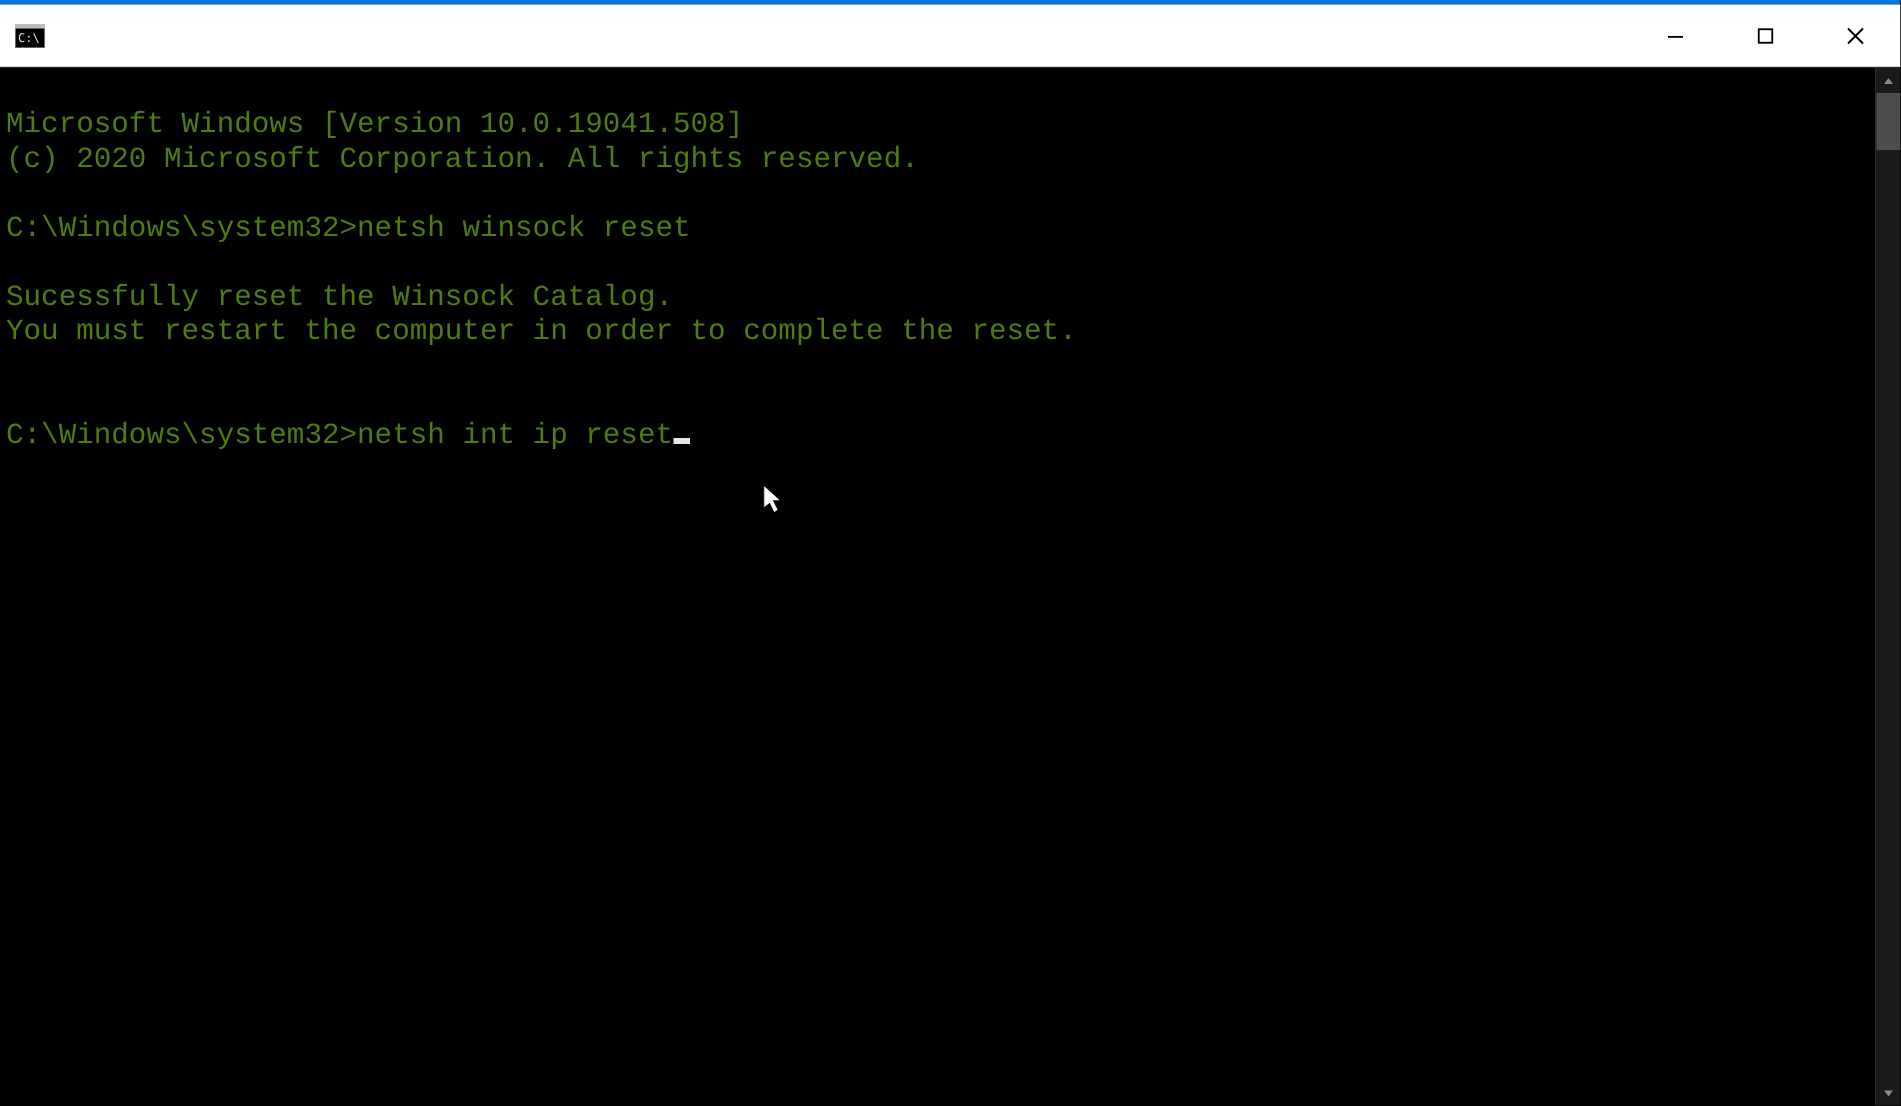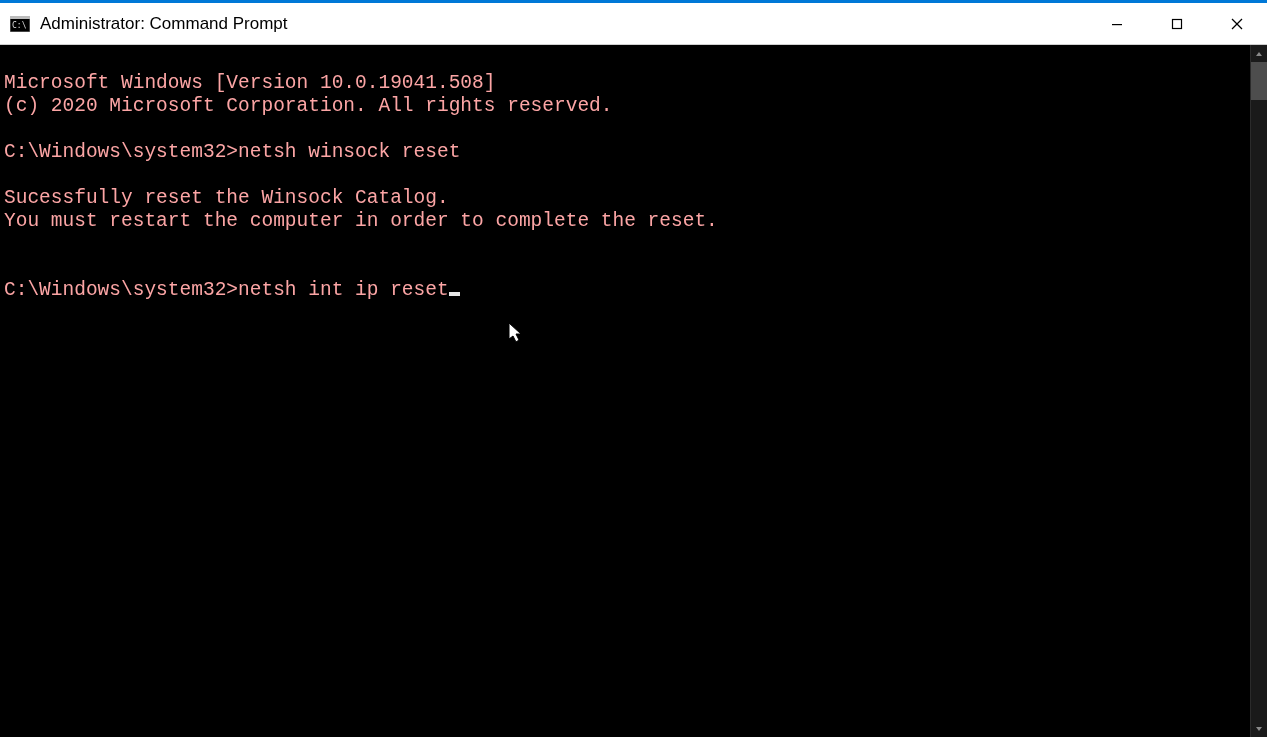--- a/index.html
+++ b/index.html
@@ -65,21 +65,21 @@
 
   .client-area {
     flex: 1 1 auto;
     position: relative;
     display: flex;
     background: #000;
   }
   .terminal {
     flex: 1 1 auto;
     background: #000;
-    color: #fca5a5;
+    color: #4d7c0f;
     font-family: Consolas, "Courier New", monospace;
     font-size: 19.5px;
     line-height: 23px;
     padding: 4px 4px 4px 4px;
     white-space: pre;
   }
   .terminal .line { white-space: pre; }
   .cursor {
     display: inline-block;
     width: 11px;
@@ -136,21 +136,20 @@
   <div class="top-accent"></div>
 
   <div class="titlebar">
     <span class="app-icon">
       <svg width="20" height="16" viewBox="0 0 20 16">
         <rect x="0" y="0" width="20" height="16" fill="#000" stroke="#888" stroke-width="1"></rect>
         <rect x="0" y="0" width="20" height="3" fill="#bcbcbc"></rect>
         <text x="2" y="12" font-family="Consolas,monospace" font-size="8" fill="#dcdcdc">C:\</text>
       </svg>
     </span>
-    <span class="title-text">Administrator: Command Prompt</span>
     <span class="title-spacer"></span>
     <div class="win-controls">
       <div class="win-btn" title="Minimize">
         <svg width="12" height="12" viewBox="0 0 12 12">
             <rect x="1" y="6" width="10" height="1.2" fill="#000"></rect>
           </svg>
       </div>
       <div class="win-btn" title="Maximize">
         <svg width="12" height="12" viewBox="0 0 12 12">
             <rect x="1.5" y="1.5" width="9" height="9" fill="none" stroke="#000" stroke-width="1.2"></rect>

